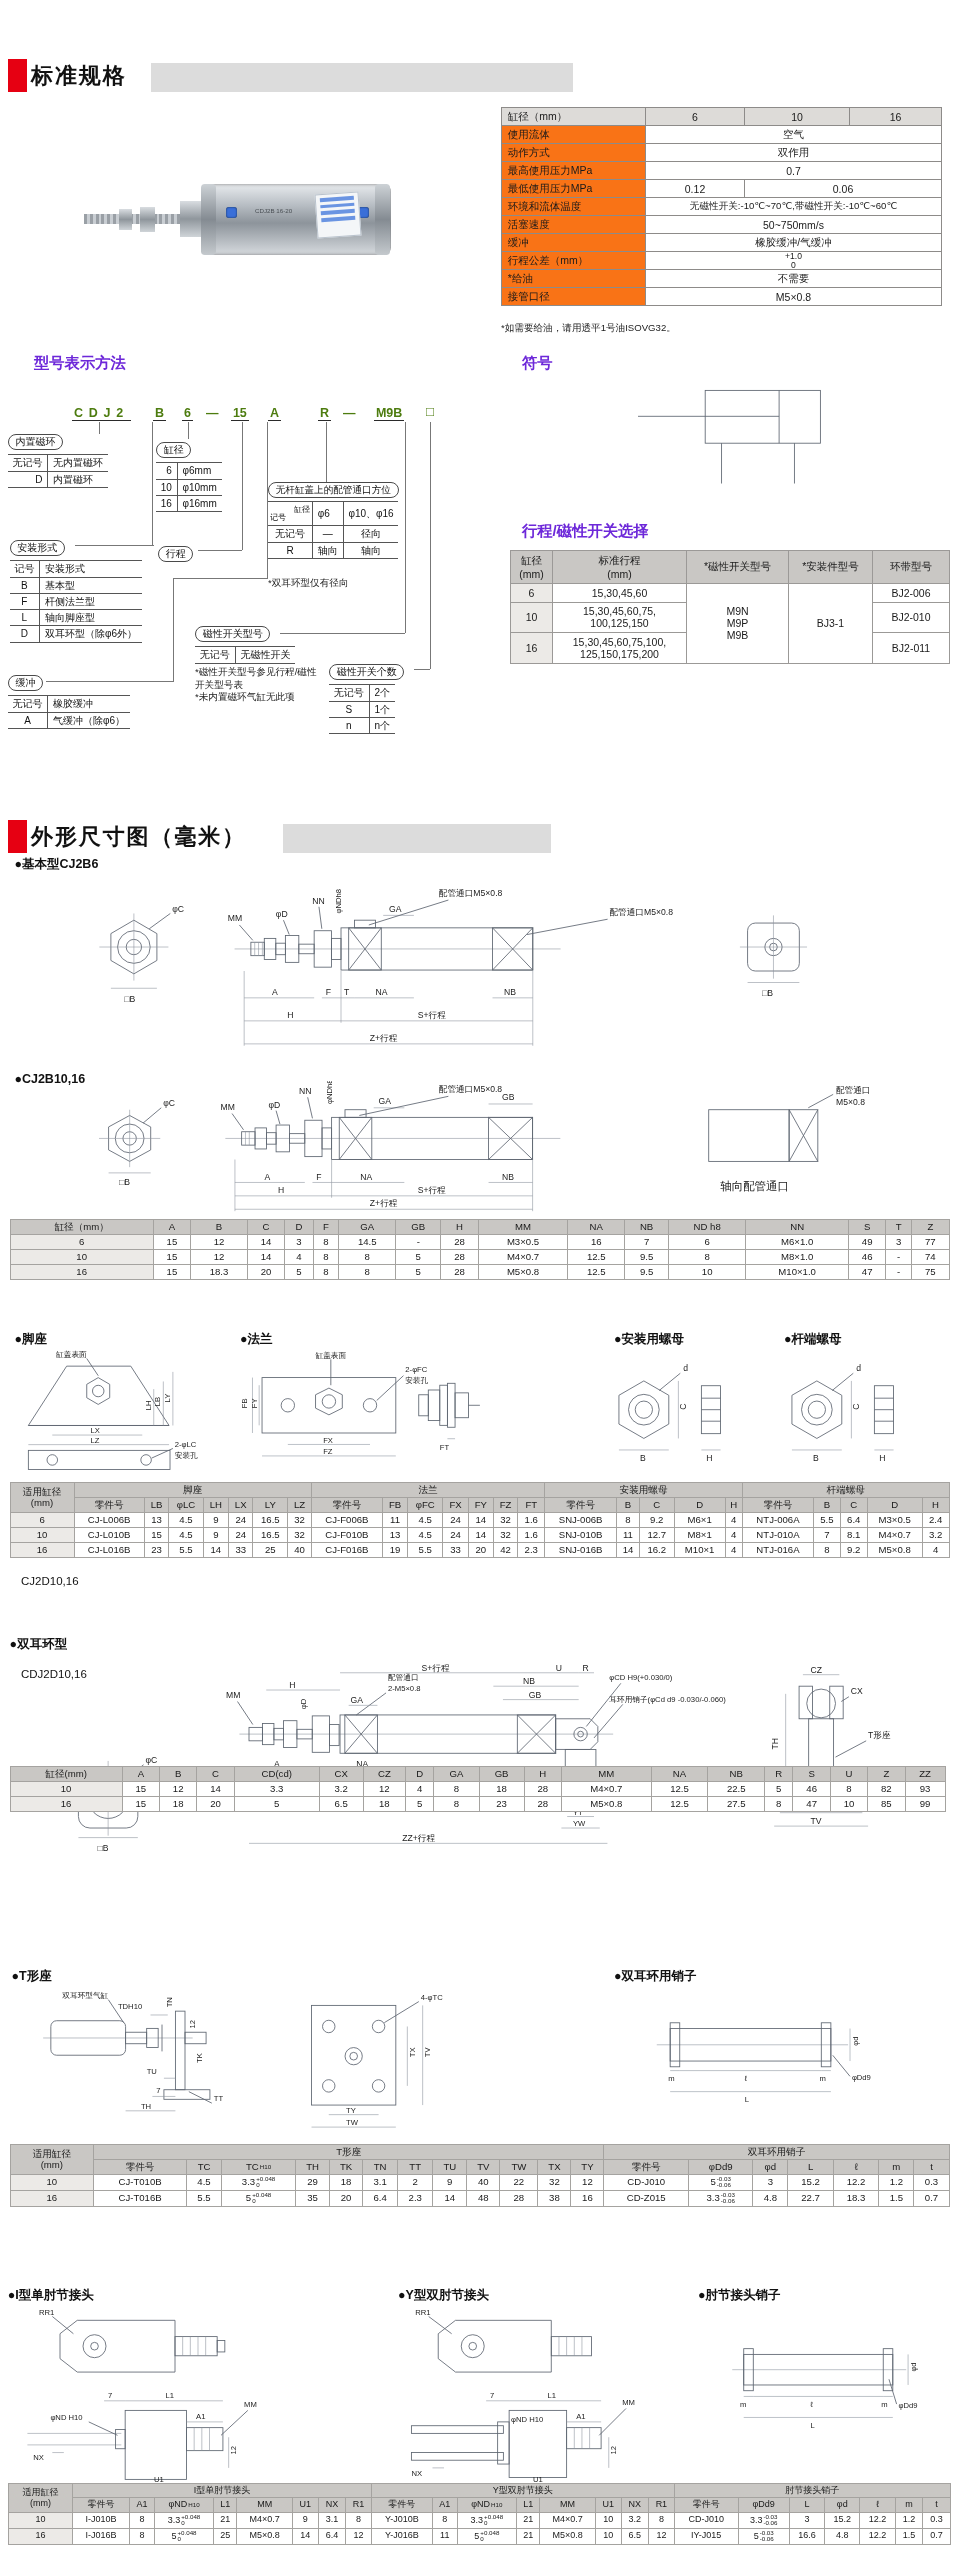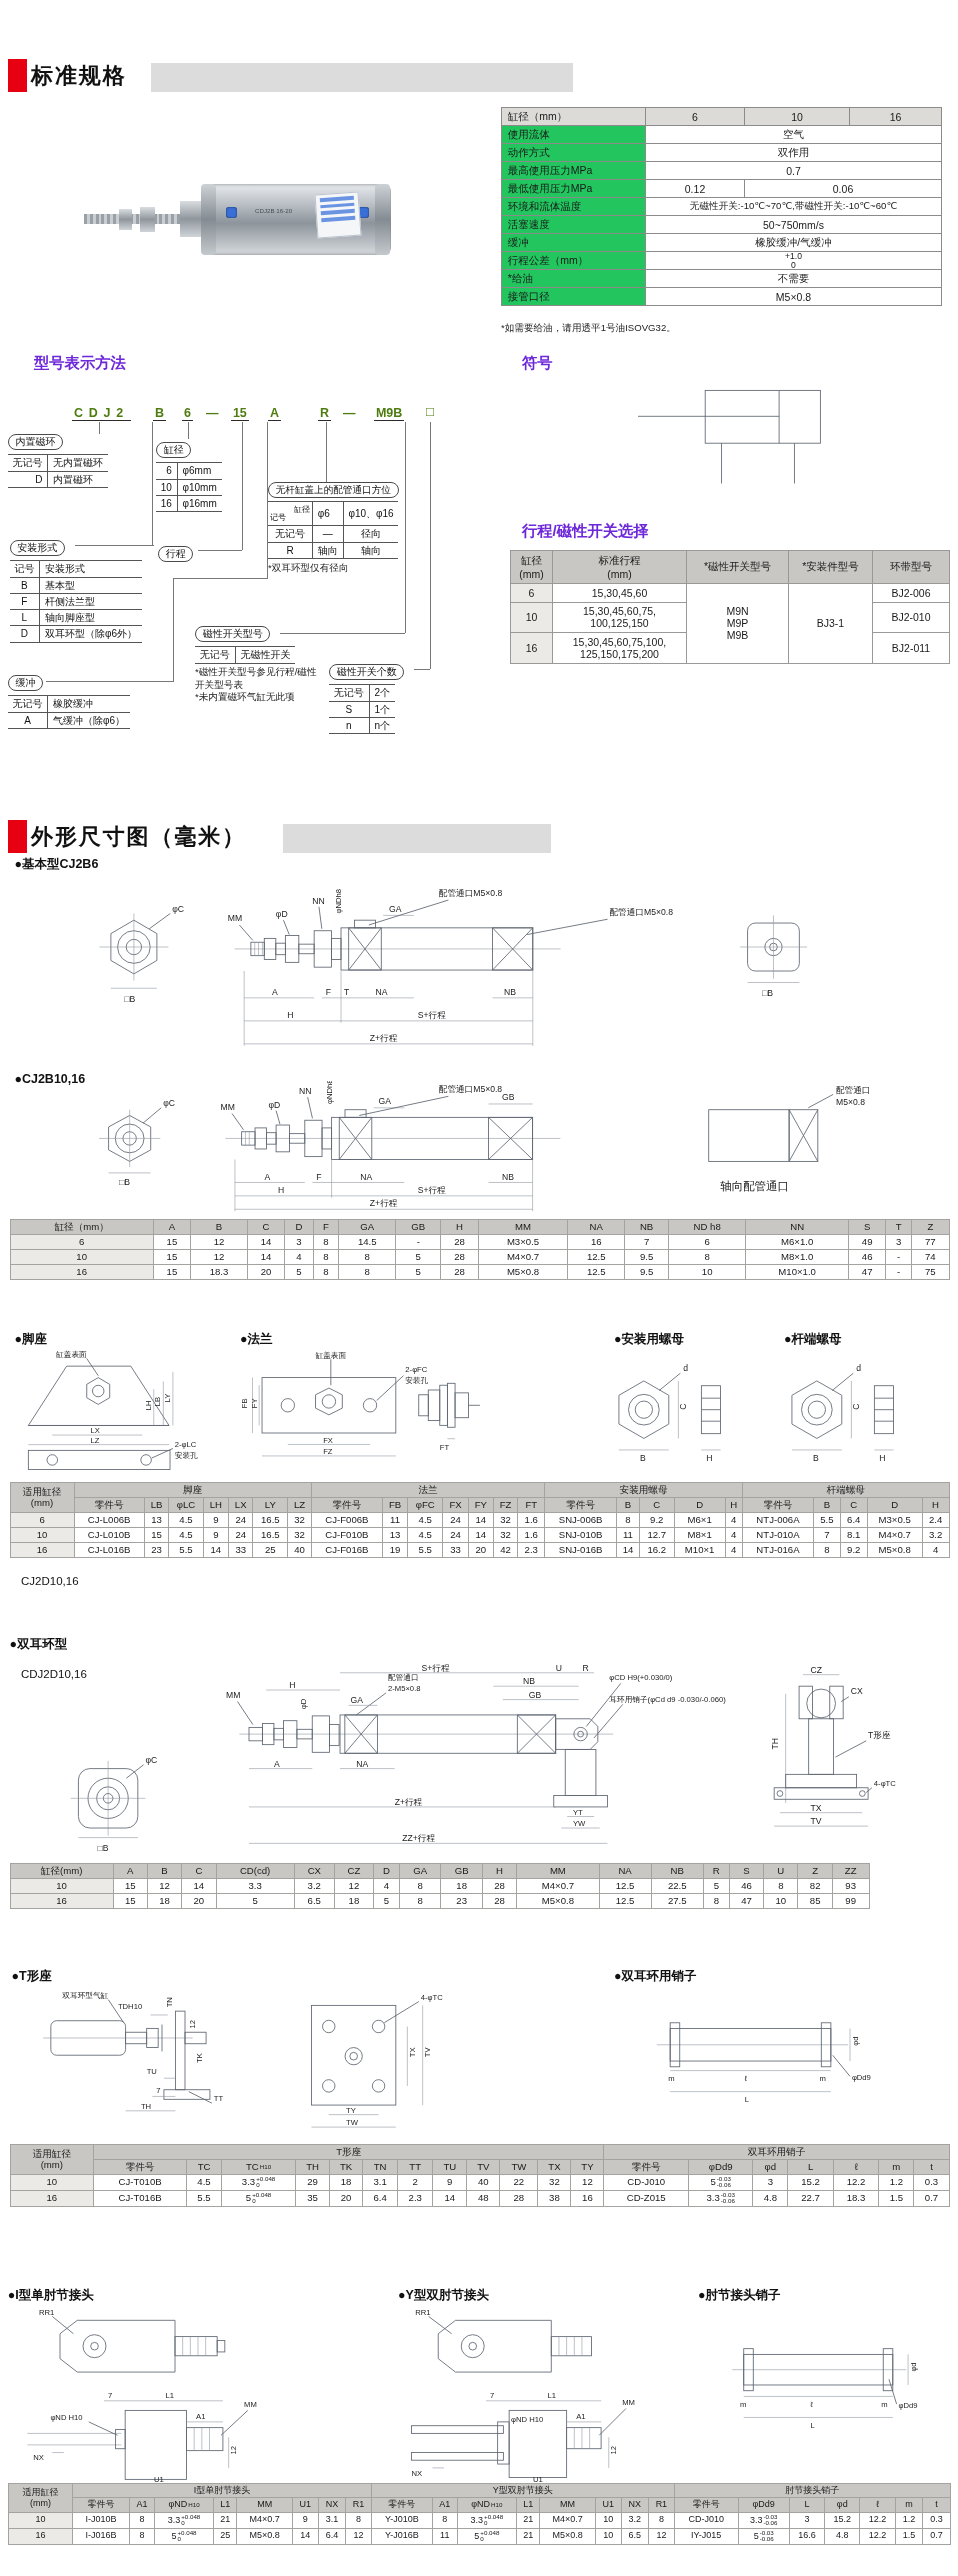--- a/index.html
+++ b/index.html
@@ -10,21 +10,21 @@
   
   .redsq{position:absolute;width:19px;height:33px;background:#e60012}
   .sect{position:absolute;font-size:22px;font-weight:bold;letter-spacing:1.9px;color:#111}
   .graybar{position:absolute;height:29px;background:#dcdcdc}
   .subhead{position:absolute;font-size:15.3px;font-weight:bold;color:#6d28d9}
   .bull{position:absolute;font-size:12.5px;font-weight:bold;color:#111}
   .small{position:absolute;font-size:11.5px;color:#111}
   
   .spec{border-collapse:collapse;font-size:10.5px;table-layout:fixed}
   .spec td{border:1px solid #8d8b89;text-align:center;height:17px;padding:0 2.9px;background:#fff;overflow:hidden}
-  .spec td.l{text-align:left;background:#22c55e;padding-left:5.8px}
+  .spec td.l{text-align:left;background:#f97316;padding-left:5.8px}
   .spec tr.hd td{background:#dddbd8}
   .fnote{position:absolute;font-size:9.6px;color:#222}
   
   .stk{border-collapse:collapse;font-size:10.5px;table-layout:fixed}
   .stk th{background:#c9c7c4;border:1px solid #9b9997;font-weight:normal;padding:2.9px 1.9px;text-align:center}
   .stk td{border:1px solid #9b9997;background:#fff;padding:2.9px 1.9px;text-align:center}
   .stk td.b{background:#eceae7}
   
   .dim{border-collapse:collapse;font-size:9.6px;width:100%;line-height:1.25}
   .dim th{background:#c9c7c4;border:1px solid #a5a3a0;font-weight:normal;padding:1px 1.9px;text-align:center;white-space:pre-line}
@@ -264,21 +264,21 @@
             <td style="text-align:center">—</td>
             <td style="text-align:center">径向</td>
           </tr>
       <tr>
             <td style="text-align:center">R</td>
             <td style="text-align:center">轴向</td>
             <td style="text-align:center">轴向</td>
           </tr>
     </tbody>
       </table>
-    <div class="note" style="position:static;margin-top:3px">*双耳环型仅有径向</div>
+    <div class="note" style="position:static;margin-top:18px">*双耳环型仅有径向</div>
   </div>
   <div class="abs" style="left:195px;top:623px">
     <span class="oval">磁性开关型号</span>
     <table class="mt" style="margin-top:3.8px">
       <tbody>
           <tr>
             <td>无记号</td>
             <td>无磁性开关</td>
           </tr>
     </tbody>
@@ -931,21 +931,21 @@
         <circle class="s" cx="880" cy="138" r="3"></circle>
       <text x="892" y="130" class="t8">4-φTC</text>
       <line class="s" x1="890" y1="132" x2="884" y2="137"></line>
       <line class="d" x1="794" y1="158" x2="880" y2="158"></line>
         <text x="826" y="156">TX</text>
       <line class="d" x1="788" y1="172" x2="886" y2="172"></line>
         <text x="826" y="170">TV</text>
     </g>
   </svg>
 
-  <div class="abs" style="left:9.6px;top:1863px;width:860px">
+  <div class="abs" style="left:9.6px;top:1766px;width:936px">
     <table class="dim">
       <thead>
           <tr>
             <th>缸径(mm)</th>
             <th>A</th>
             <th>B</th>
             <th>C</th>
             <th>CD(cd)</th>
             <th>CX</th>
             <th>CZ</th>

